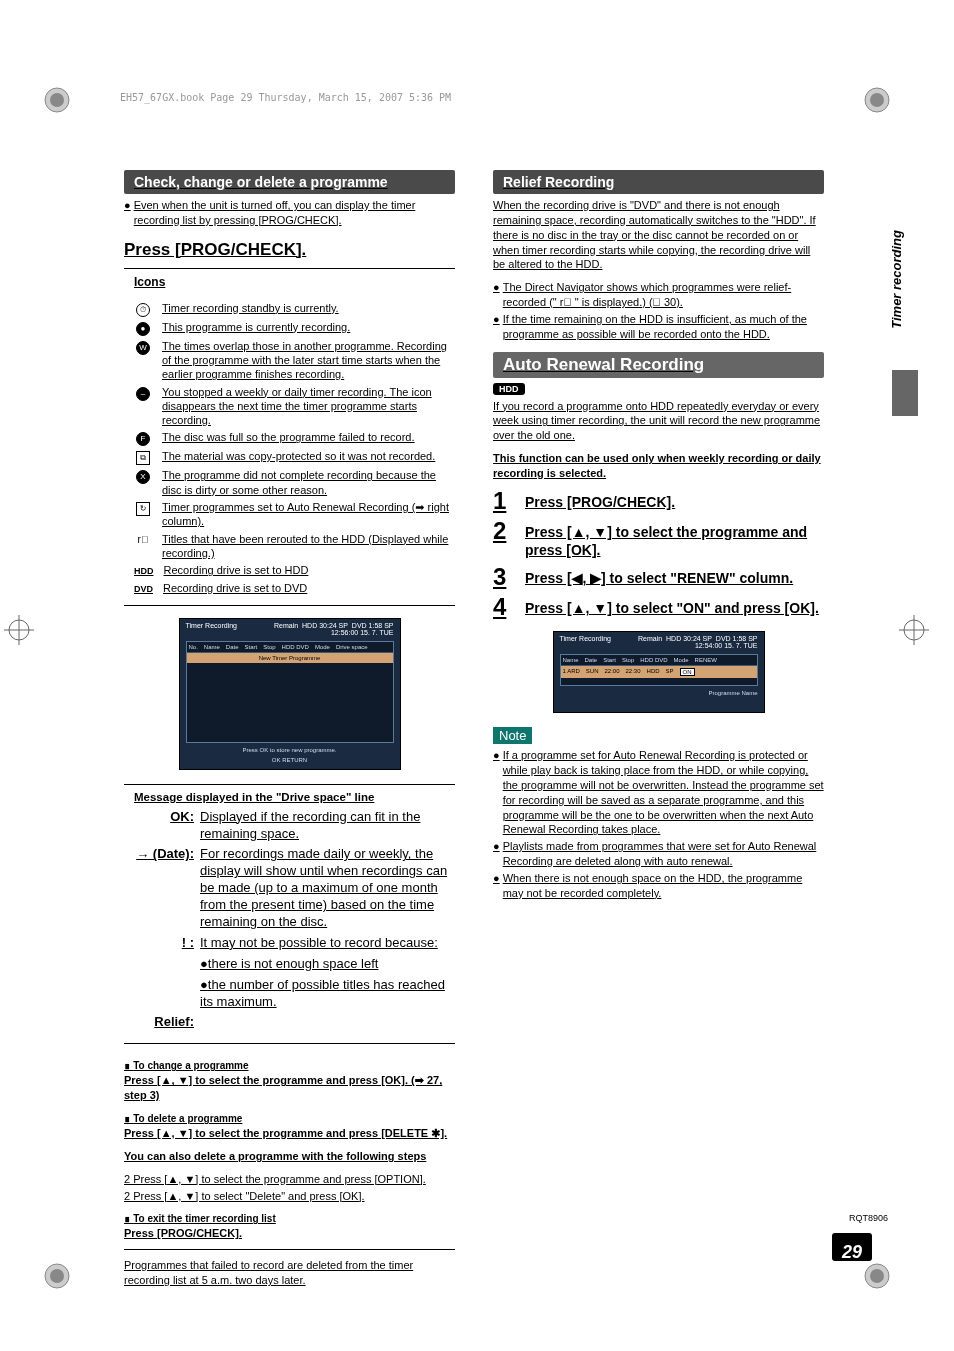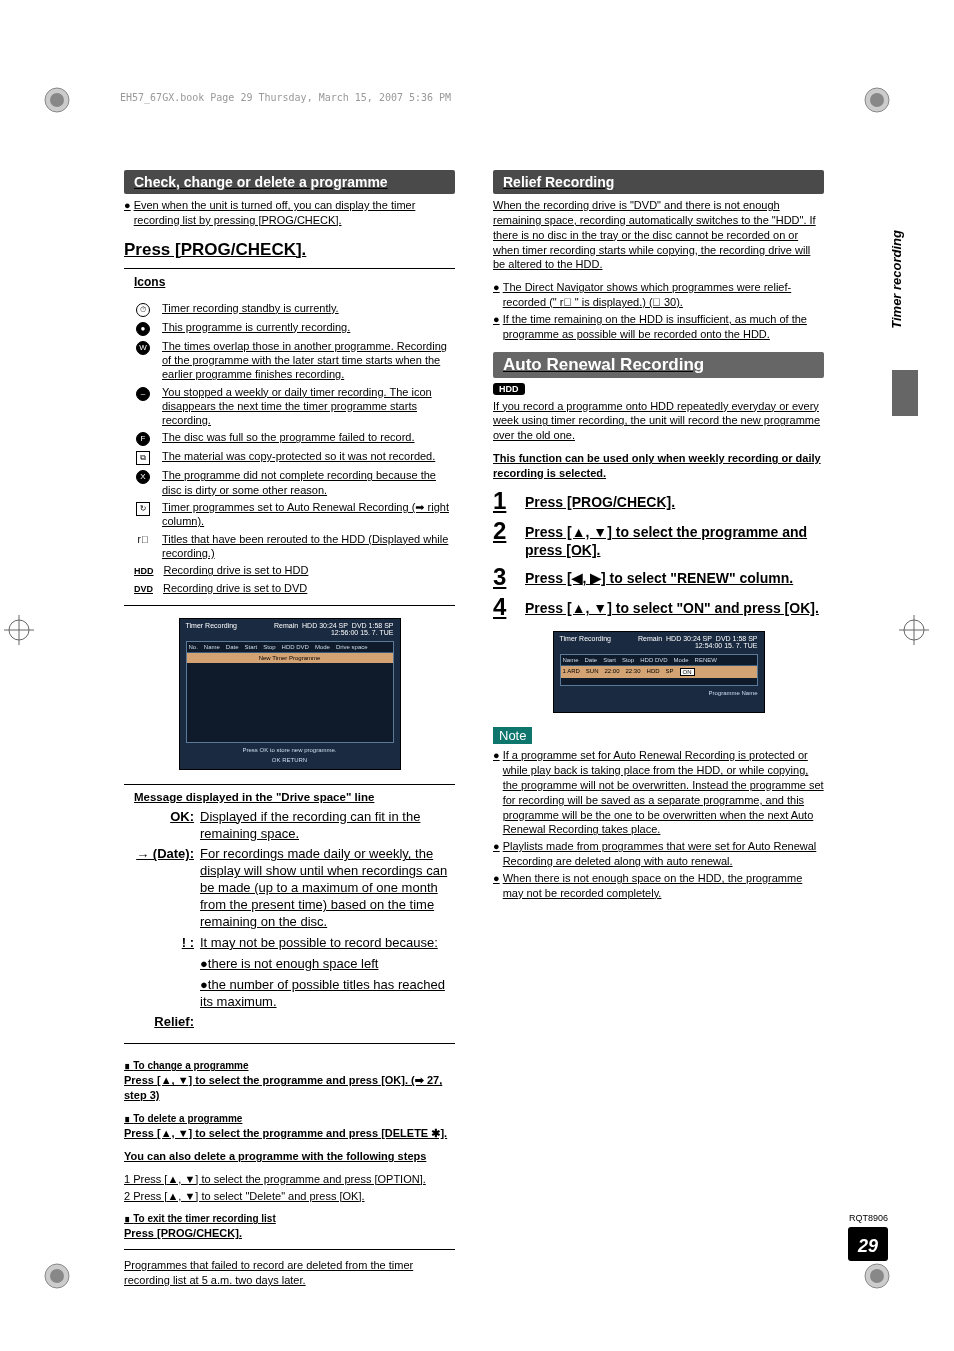--- a/index.html
+++ b/index.html
@@ -265,24 +265,24 @@
     top: 370px;
     width: 26px;
   }
   .side-block {
     height: 46px;
     background: #666;
     margin-bottom: 0;
   }
   .page-number {
     position: absolute;
-    right: 66px;
+    right: 82px;
     bottom: 90px;
     width: 40px;
-    height: 34px;
+    height: 28px;
     background: #000;
     color: #fff;
     text-align: center;
     font-style: italic;
     font-weight: bold;
     font-size: 18px;
     line-height: 38px;
     border-radius: 3px;
   }
   .doc-code {
@@ -461,21 +461,21 @@
           </div>
       </div>
 
       <div class="subhead">To change a programme</div>
       <div class="instr">Press [▲, ▼] to select the programme and press [OK]. (➡ 27, step 3)</div>
 
       <div class="subhead">To delete a programme</div>
       <div class="instr">Press [▲, ▼] to select the programme and press [DELETE ✱].</div>
 
       <div class="bodytext" style="font-weight:bold">You can also delete a programme with the following steps</div>
-      <div class="bodytext" style="margin-bottom:2px">1   Press [▲, ▼] to select the programme and press [OPTION].</div>
+      <div class="bodytext" style="margin-bottom:2px">2   Press [▲, ▼] to select the programme and press [OPTION].</div>
       <div class="bodytext">2   Press [▲, ▼] to select "Delete" and press [OK].</div>
 
       <div class="subhead">To exit the timer recording list</div>
       <div class="instr">Press [PROG/CHECK].</div>
 
       <div class="hr"></div>
       <div class="small-note">Programmes that failed to record are deleted from the timer recording list at 5 a.m. two days later.</div>
     </div>
 
     <div class="col">

